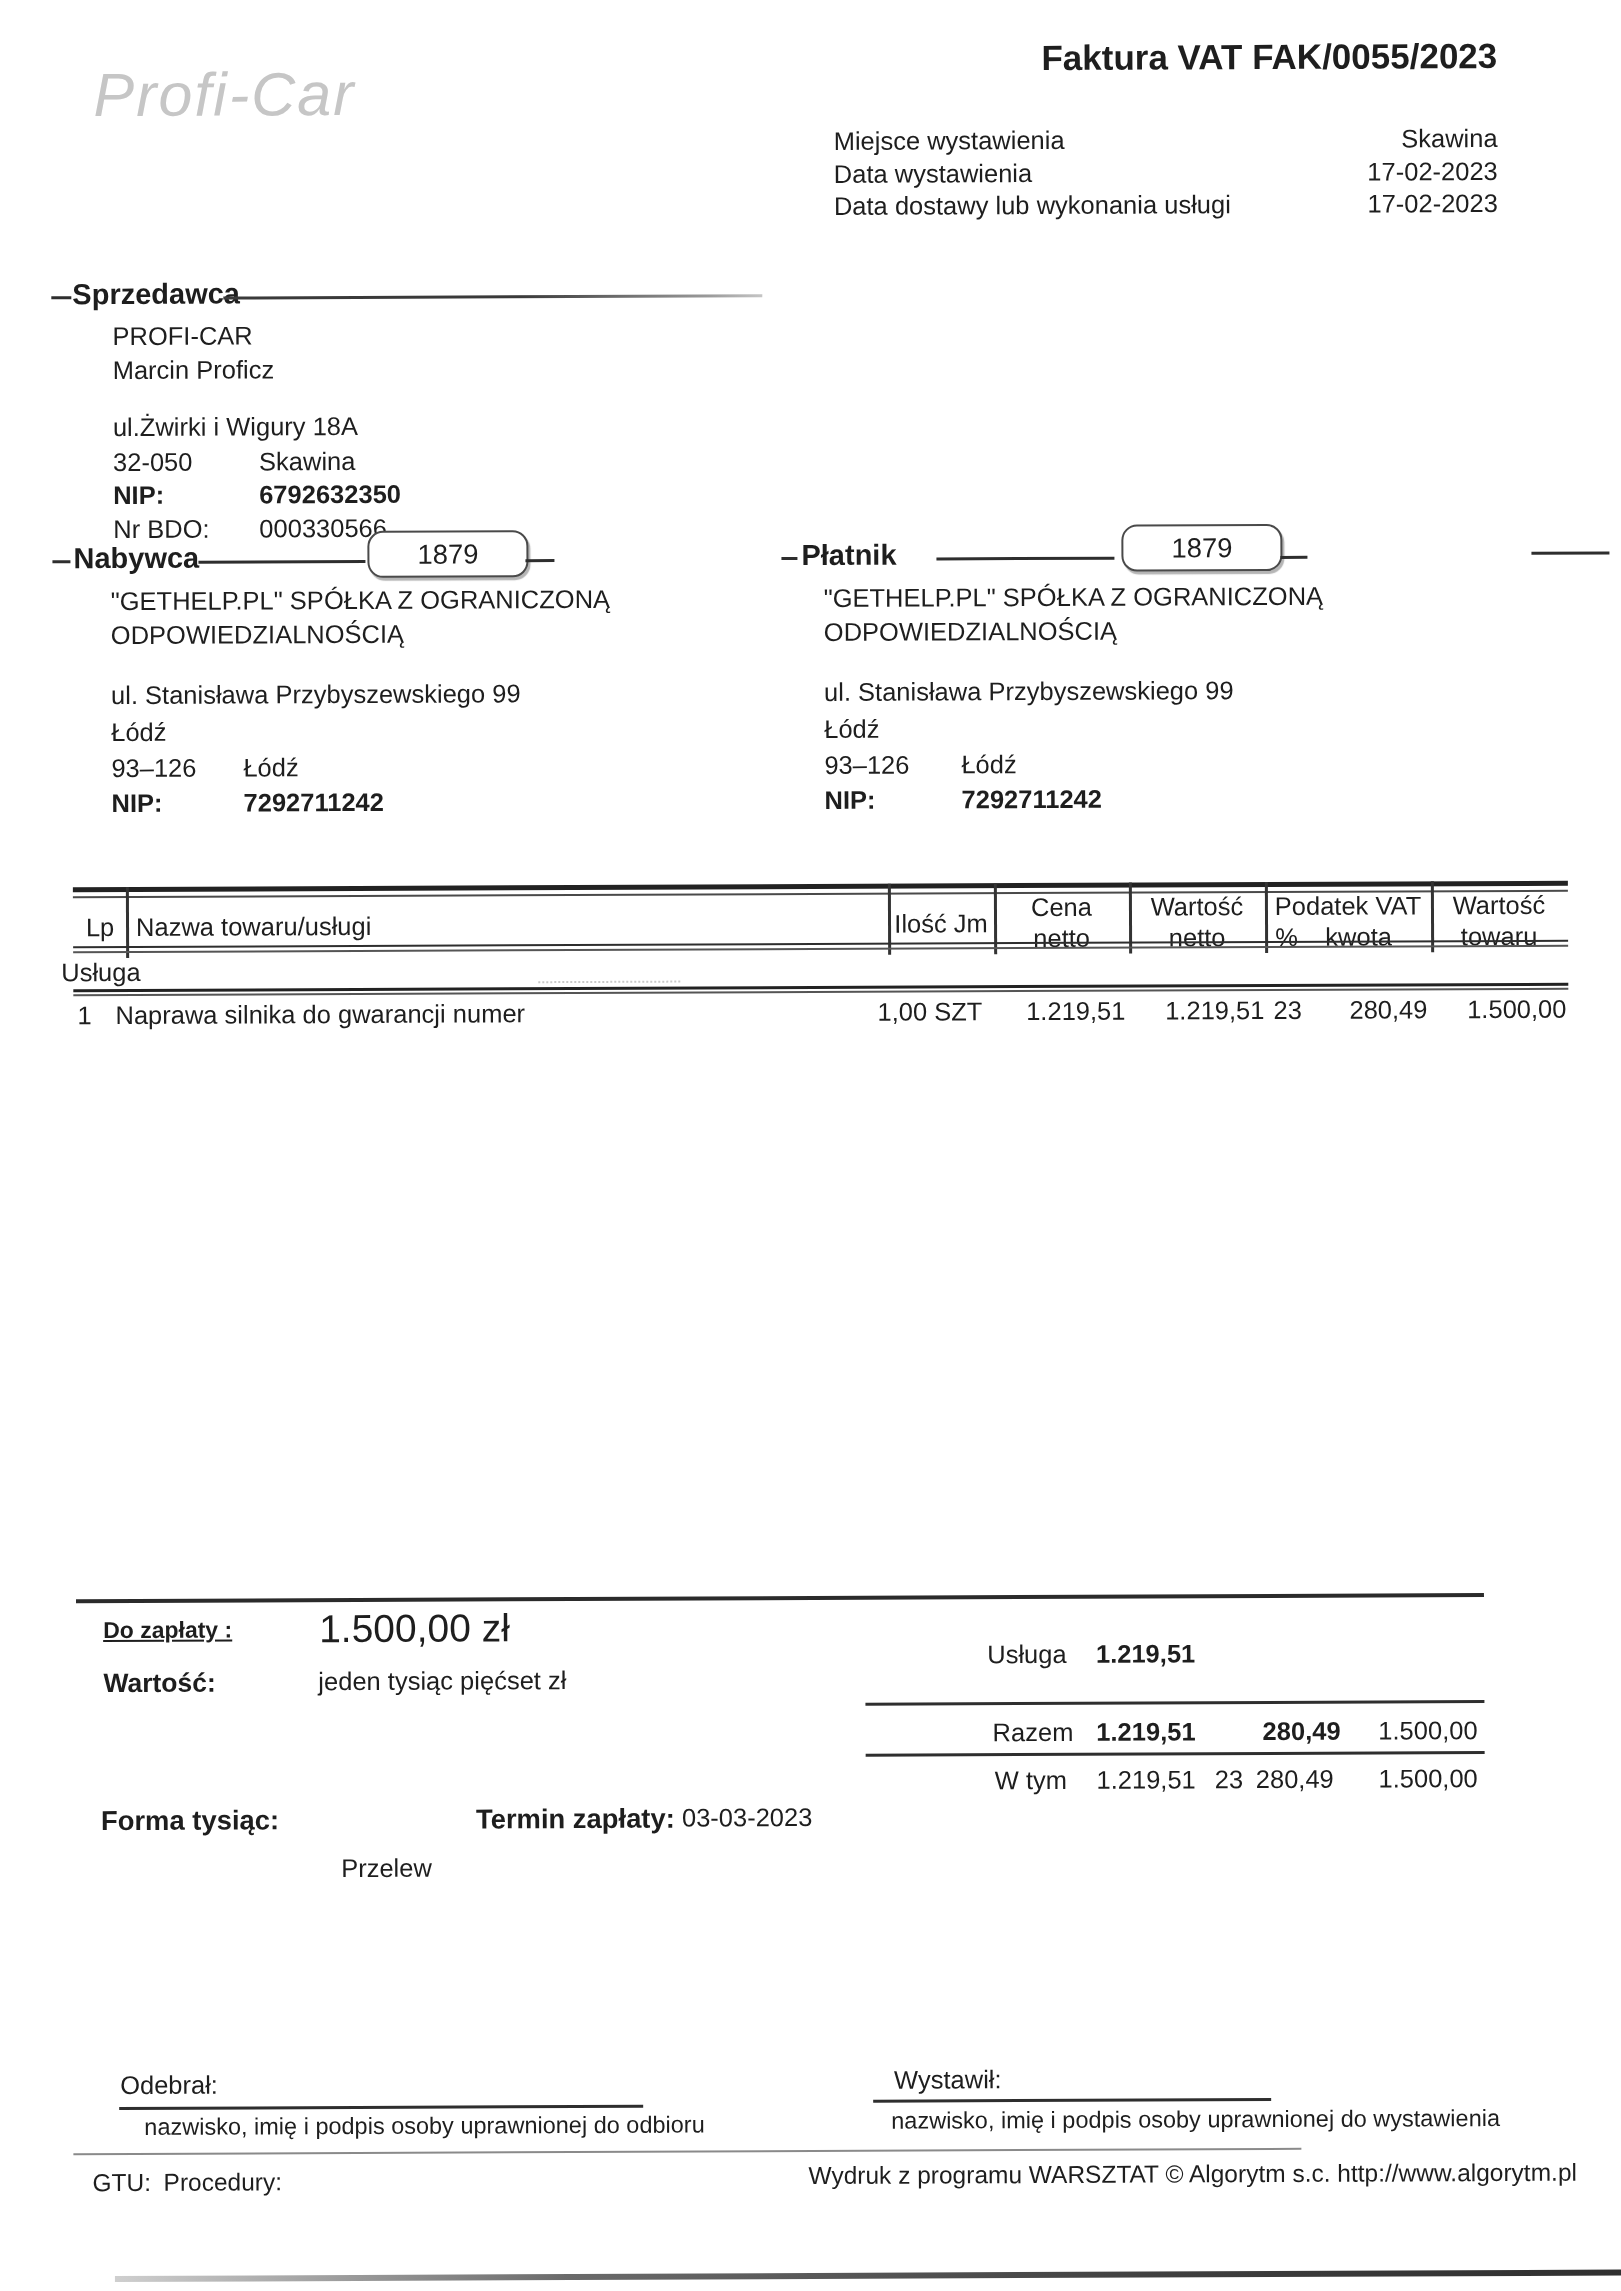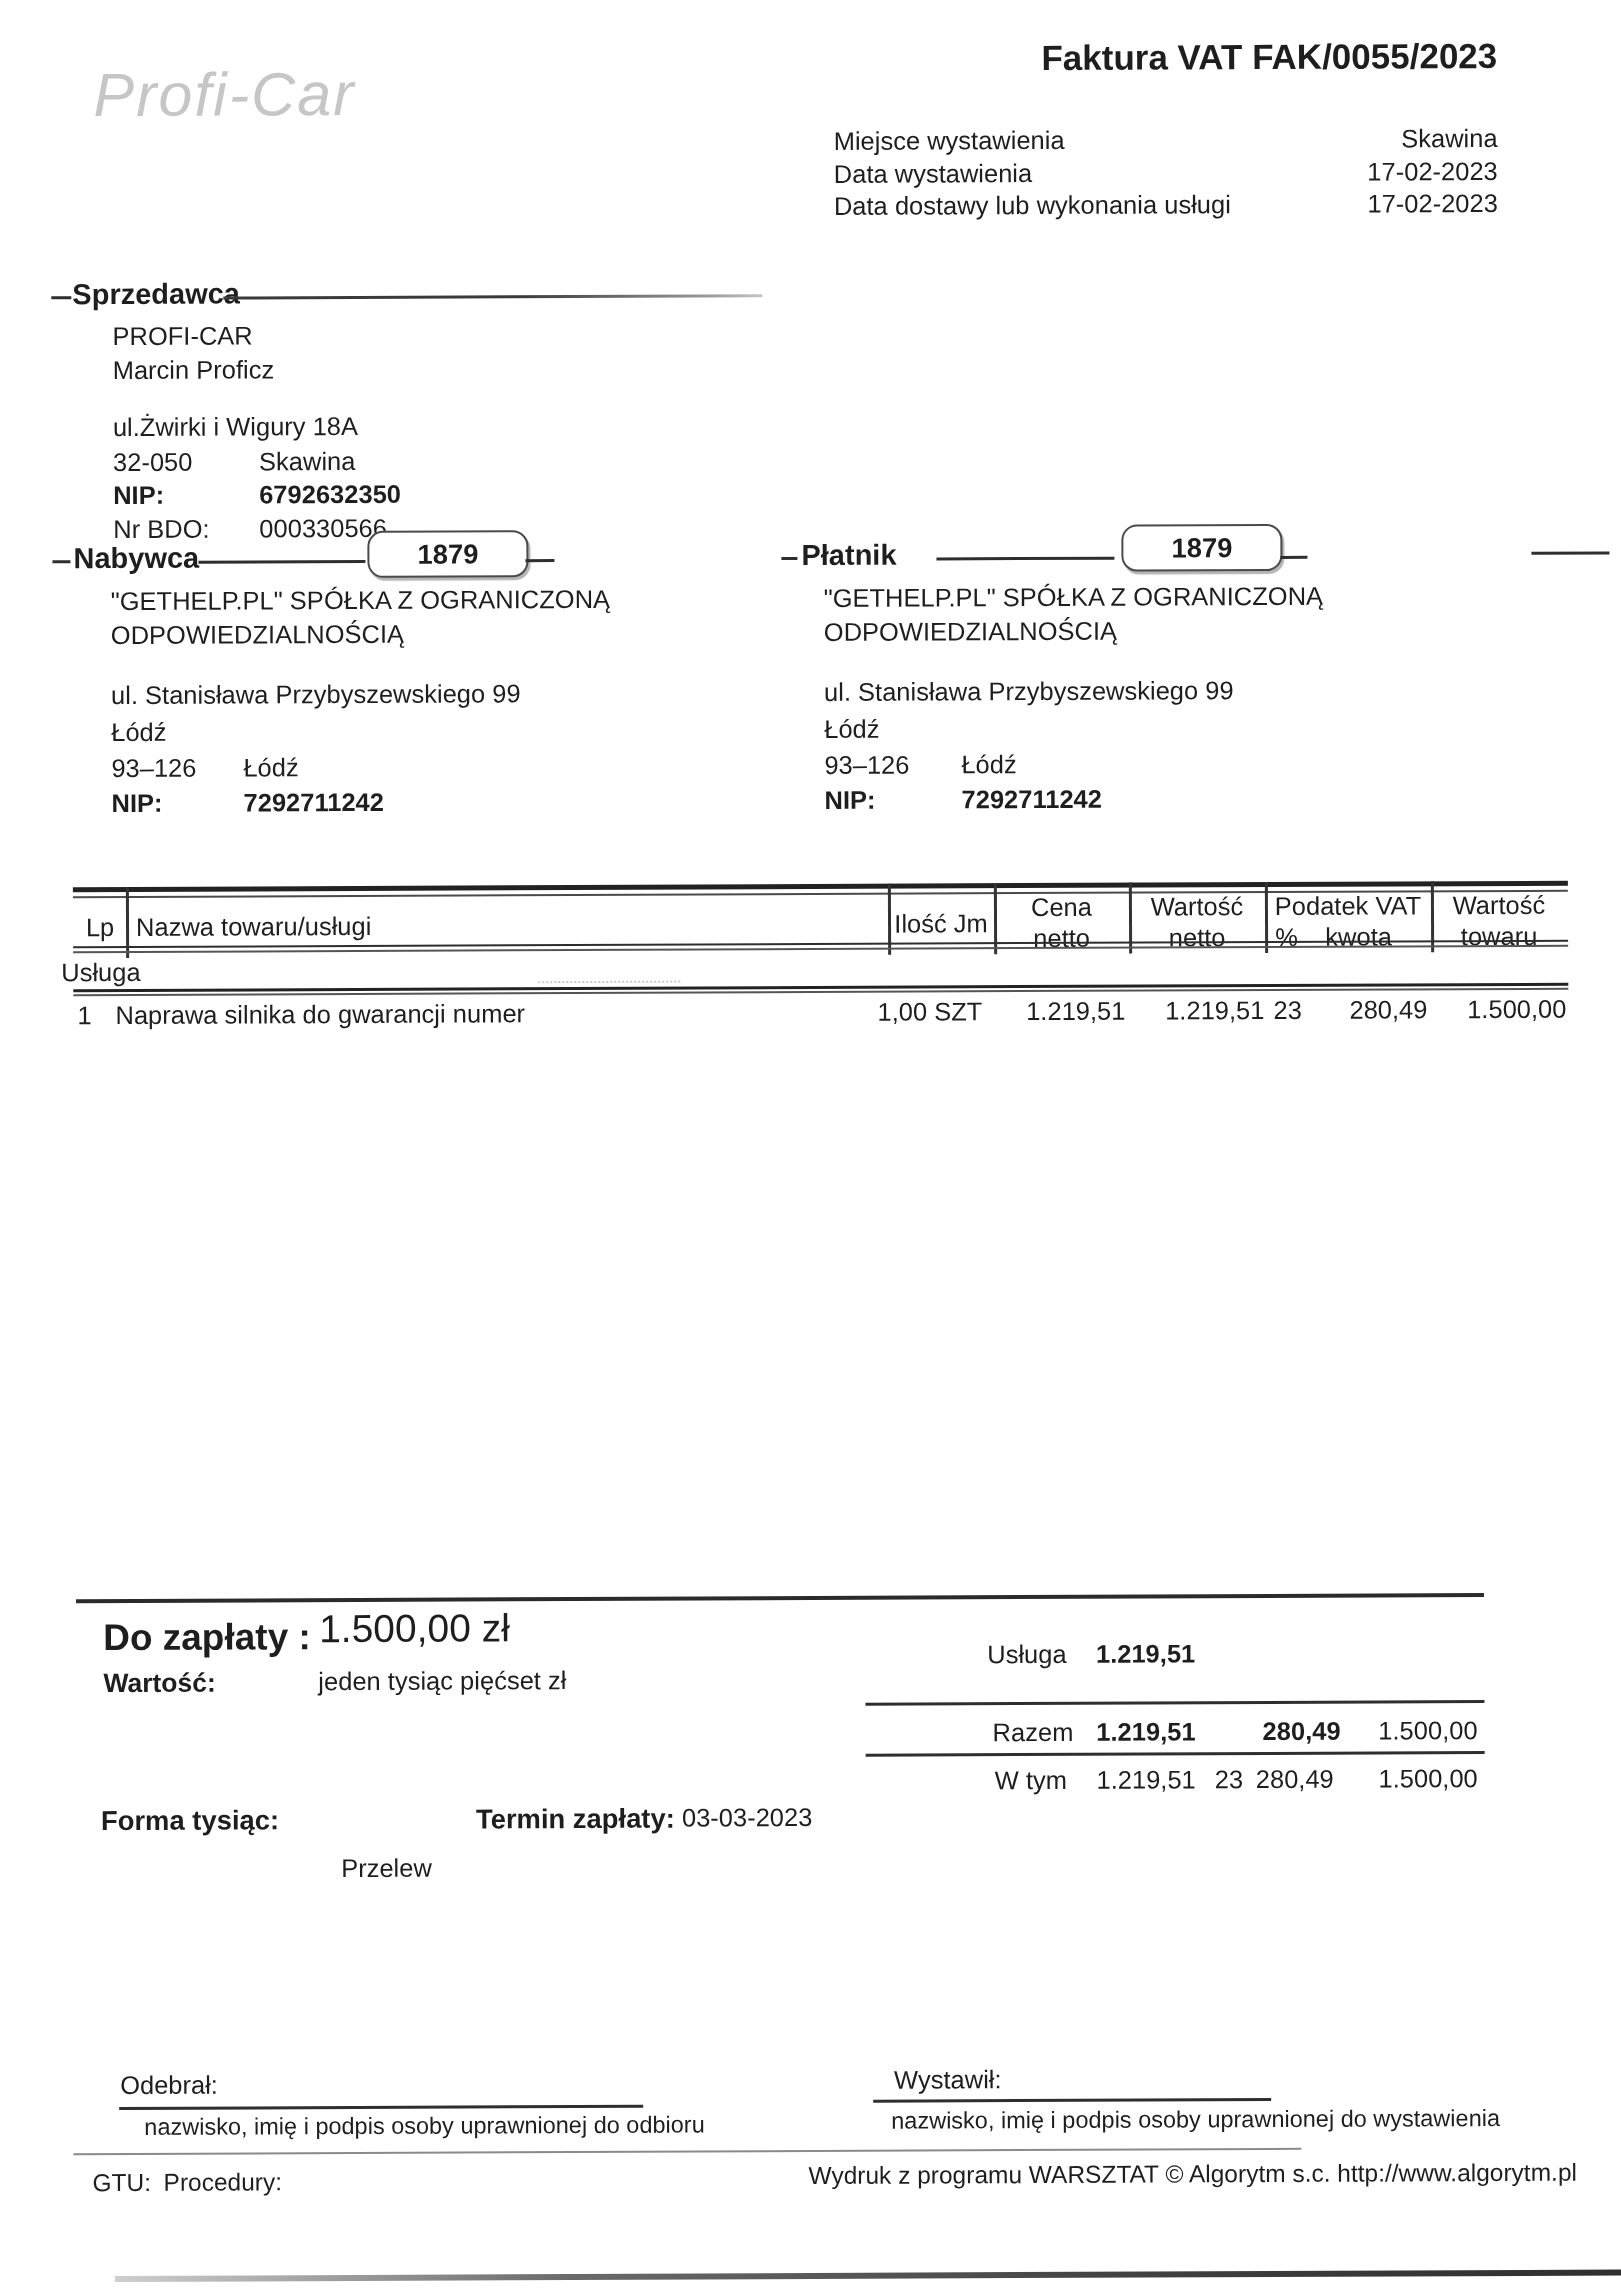--- a/index.html
+++ b/index.html
@@ -22,21 +22,21 @@
     position:absolute;left:98px;top:57px;
     font-size:61px;font-style:italic;color:#c6c6c6;letter-spacing:2px;
   }
   .title{font-size:35px;font-weight:bold;}
   .sect{font-size:29px;font-weight:bold;}
   .badge{
     position:absolute;width:157px;height:43px;
     border:2.9px solid #4a4a4a;border-radius:15.7px;background:#fff;
     box-shadow:2px 2.9px 1px rgba(90,90,90,.45);
     display:flex;align-items:center;justify-content:center;
-    font-size:27.4px;font-weight:bold;
+    font-size:27.4px;font-weight:normal;
   }
   .amount{font-size:39px;font-weight:normal;}
   .small{font-size:23.5px;}
   .foot{font-size:24.5px;}
   .dots{position:absolute;border-top:2px dotted #c9c9c9;}
   .bottombar{
     position:absolute;left:110px;top:2273px;width:1511px;height:5.9px;
     background:linear-gradient(to right,#cfcfcf,#6a6a6a 30%,#3f3f3f 70%,#2f2f2f);
   }
 </style>
@@ -136,21 +136,21 @@
   <div class="t" style="left:116px;top:998px;">Naprawa silnika do gwarancji numer</div>
   <div class="t r" style="left:863px;top:998px;width:120px;">1,00 SZT</div>
   <div class="t r" style="left:1008px;top:998px;width:118px;">1.219,51</div>
   <div class="t r" style="left:1147px;top:998px;width:118px;">1.219,51</div>
   <div class="t" style="left:1274px;top:998px;">23</div>
   <div class="t r" style="left:1310px;top:998px;width:118px;">280,49</div>
   <div class="t r" style="left:1449px;top:998px;width:118px;">1.500,00</div>
 
   <div class="hline" style="left:74px;top:1596px;width:1408px;height:3.9px;background:#2b2b2b;"></div>
 
-  <div class="t b" style="left:101px;top:1614px;font-size:37px;">Do zapłaty :</div>
+  <div class="t b" style="left:101px;top:1614px;font-size:23px;text-decoration:underline;">Do zapłaty :</div>
   <div class="t amount" style="left:317px;top:1605px;">1.500,00 zł</div>
   <div class="t b" style="left:101px;top:1665px;font-size:26.5px;">Wartość:</div>
   <div class="t" style="left:316px;top:1665px;">jeden tysiąc pięćset zł</div>
 
   <div class="t" style="left:985px;top:1641px;">Usługa</div>
   <div class="t r b" style="left:1085px;top:1641px;width:108px;">1.219,51</div>
 
   <div class="hline" style="left:863px;top:1703px;width:619px;height:2.9px;"></div>
   <div class="t" style="left:990px;top:1719px;">Razem</div>
   <div class="t r b" style="left:1085px;top:1719px;width:108px;">1.219,51</div>

